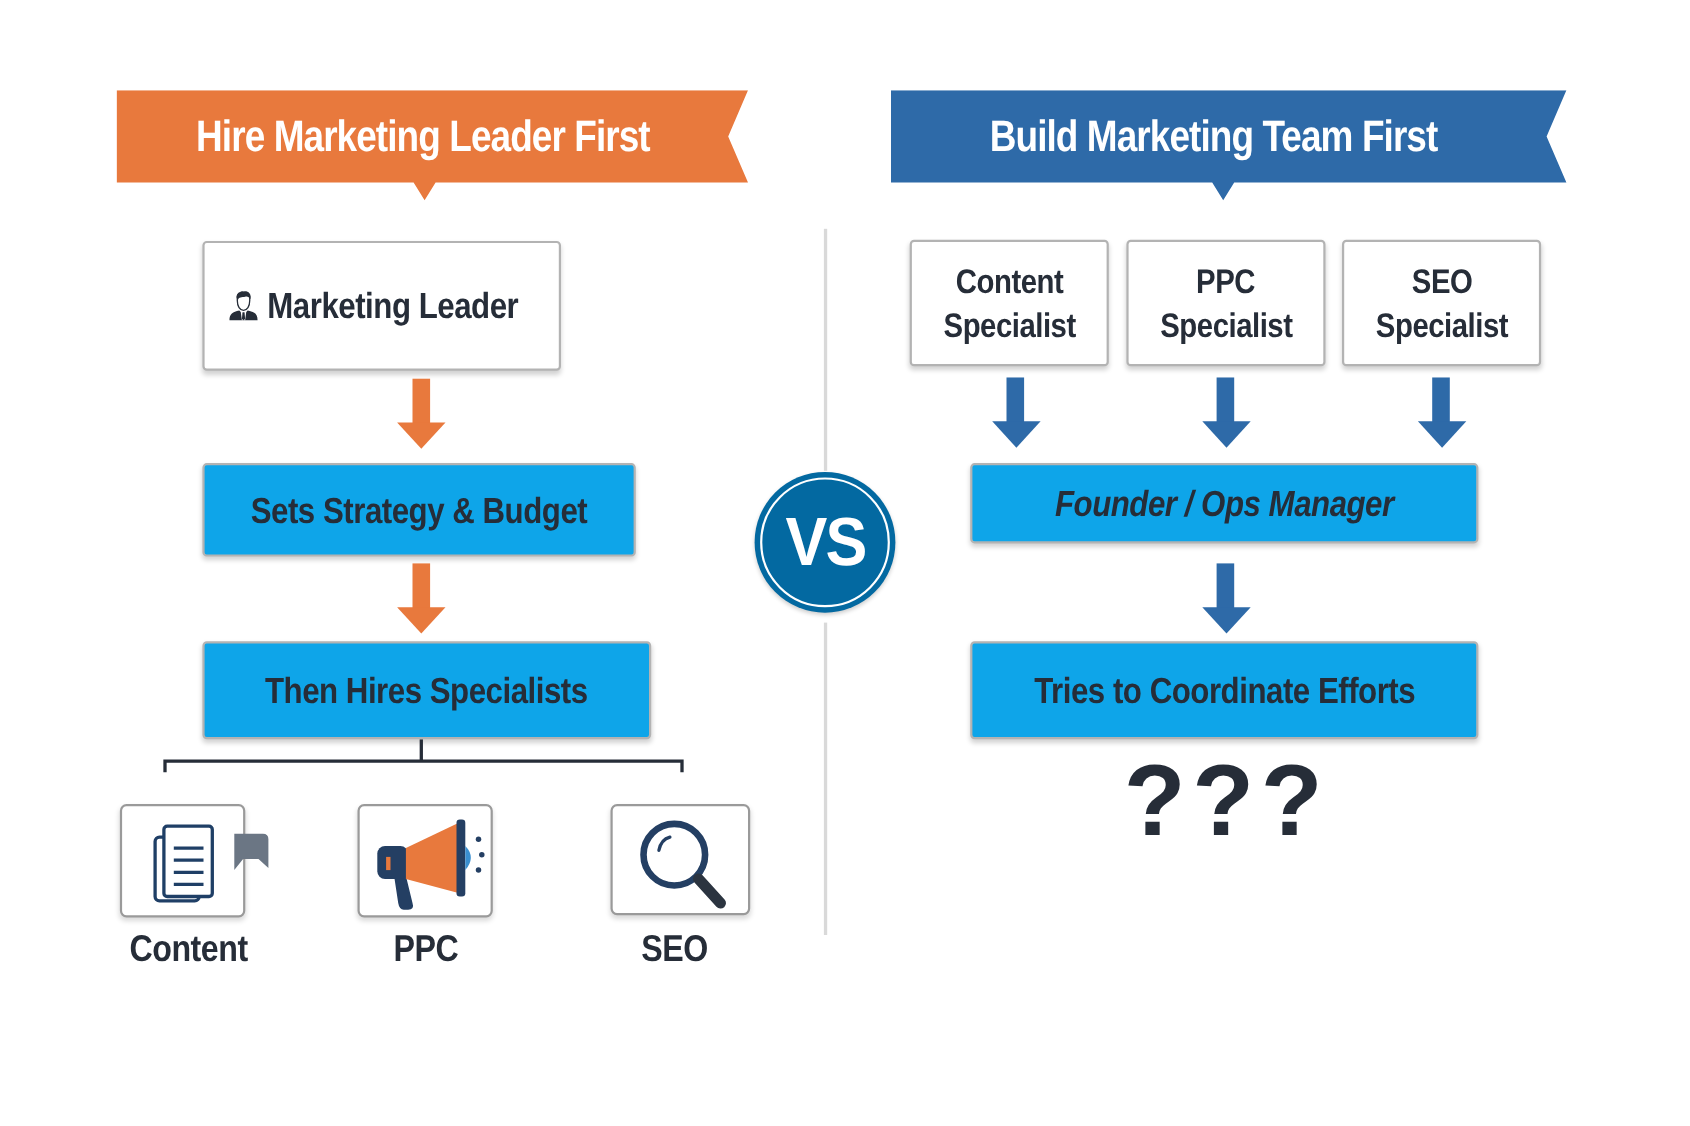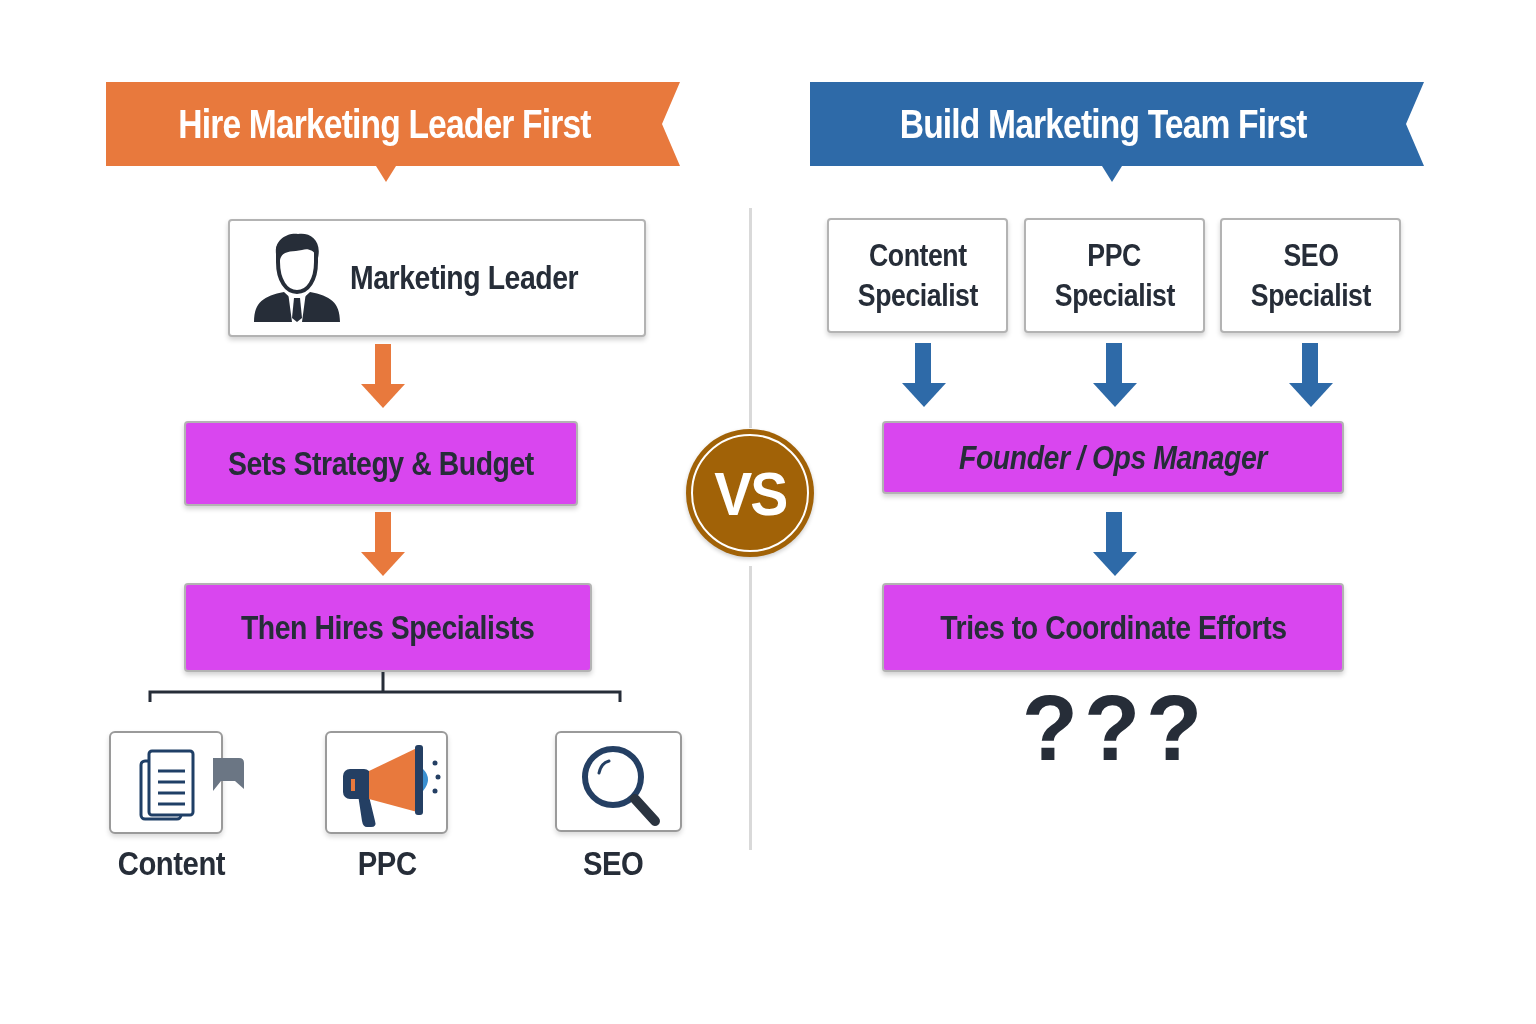--- a/index.html
+++ b/index.html
@@ -3,33 +3,33 @@
 <meta charset="utf-8">
 <style>
   * { box-sizing: border-box; margin: 0; padding: 0; }
   html, body { width: 1536px; height: 1024px; background: #ffffff; overflow: hidden; }
   body { position: relative; font-family: "Liberation Sans", "DejaVu Sans", sans-serif; color: #262d38; }
   .banner-svg { position: absolute; top: 82px; }
   .banner-text { position: absolute; top: 82px; height: 84px; display: flex; align-items: center; justify-content: center;
     color: #fff; font-weight: bold; font-size: 40px; letter-spacing: -1px; white-space: nowrap; }
   .banner-text span { display: inline-block; transform: scaleX(0.84); }
 
-  .box { position: absolute; background: #d946ef; border: 2px solid #b3b3b3; border-radius: 4px;
+  .box { position: absolute; background: #0ea5e9; border: 2px solid #b3b3b3; border-radius: 4px;
     box-shadow: 0 3px 5px rgba(0,0,0,0.18); display: flex; align-items: center; justify-content: center;
     font-weight: bold; color: #262d38; text-align: center; }
   .box.white { background: #ffffff; }
   .box .txt { display: inline-block; transform: scaleX(0.86); white-space: nowrap; }
   .t32 { font-size: 33px; letter-spacing: -0.5px; }
   .t30 { font-size: 31px; letter-spacing: -0.5px; line-height: 40px; }
 
   .arrow { position: absolute; }
   .divider { position: absolute; left: 749px; width: 3px; background: #d9d9d9; }
 
   .vs { position: absolute; left: 686px; top: 429px; width: 128px; height: 128px; border-radius: 50%;
-    background: #a16207; display: flex; align-items: center; justify-content: center; box-shadow: 0 2px 4px rgba(0,0,0,0.2); }
+    background: #0369a1; display: flex; align-items: center; justify-content: center; box-shadow: 0 2px 4px rgba(0,0,0,0.2); }
   .vs-ring { position: absolute; inset: 5px; border: 2px solid #ffffff; border-radius: 50%; }
   .vs-text { color: #fff; font-weight: bold; font-size: 62px; letter-spacing: -2px; transform: scaleX(0.92); }
 
   .icon-card { position: absolute; background: #fff; border: 2px solid #9a9a9a; border-radius: 6px;
     box-shadow: 0 3px 5px rgba(0,0,0,0.15); }
   .label { position: absolute; font-weight: bold; font-size: 34px; color: #262d38; text-align: center; letter-spacing: -0.5px; }
   .label span { display: inline-block; transform: scaleX(0.86); }
 
   .qmarks { position: absolute; left: 1000px; top: 676px; width: 230px; text-align: center; font-weight: bold;
     font-size: 92px; color: #262d38; letter-spacing: 6px; }
@@ -44,21 +44,21 @@
   <span>Hire Marketing Leader First</span>
 </div>
 
 <svg class="banner-svg" style="left:810px;" width="616" height="102" viewBox="0 0 616 102">
   <polygon points="0,0 614,0 596,42 614,84 312,84 302,100 292,84 0,84" fill="#2e6aa8"></polygon>
 </svg>
 <div class="banner-text" style="left:810px;width:586px;text-align:center;">
   <span>Build Marketing Team First</span>
 </div>
 
-<div class="box white" style="left:184px;top:219px;width:418px;height:118px;justify-content:flex-start;margin-left:44px;">
+<div class="box white" style="left:184px;top:219px;width:326px;height:118px;justify-content:flex-start;">
   <svg width="90" height="92" viewBox="0 0 90 92" style="margin-left:22px;">
     <path d="M26 18 C26 4 62 2 64 18 L64 30 C64 48 56 60 45 60 C34 60 26 48 26 30 Z" fill="#fff" stroke="#262d38" stroke-width="4"></path>
     <path d="M24 22 C22 6 38 0 46 2 C58 0 70 8 66 26 C62 18 56 16 50 18 C40 20 30 18 28 28 Z" fill="#262d38"></path>
     <path d="M2 90 C2 70 12 64 32 60 L45 72 L58 60 C78 64 88 70 88 90 Z" fill="#262d38"></path>
     <path d="M36 60 L45 72 L54 60 L50 90 L40 90 Z" fill="#fff"></path>
     <path d="M42 66 L48 66 L50 86 L45 90 L40 86 Z" fill="#262d38"></path>
   </svg>
   <span class="txt t32" style="margin-left:8px;transform-origin:left center;">Marketing Leader</span>
 </div>
 

